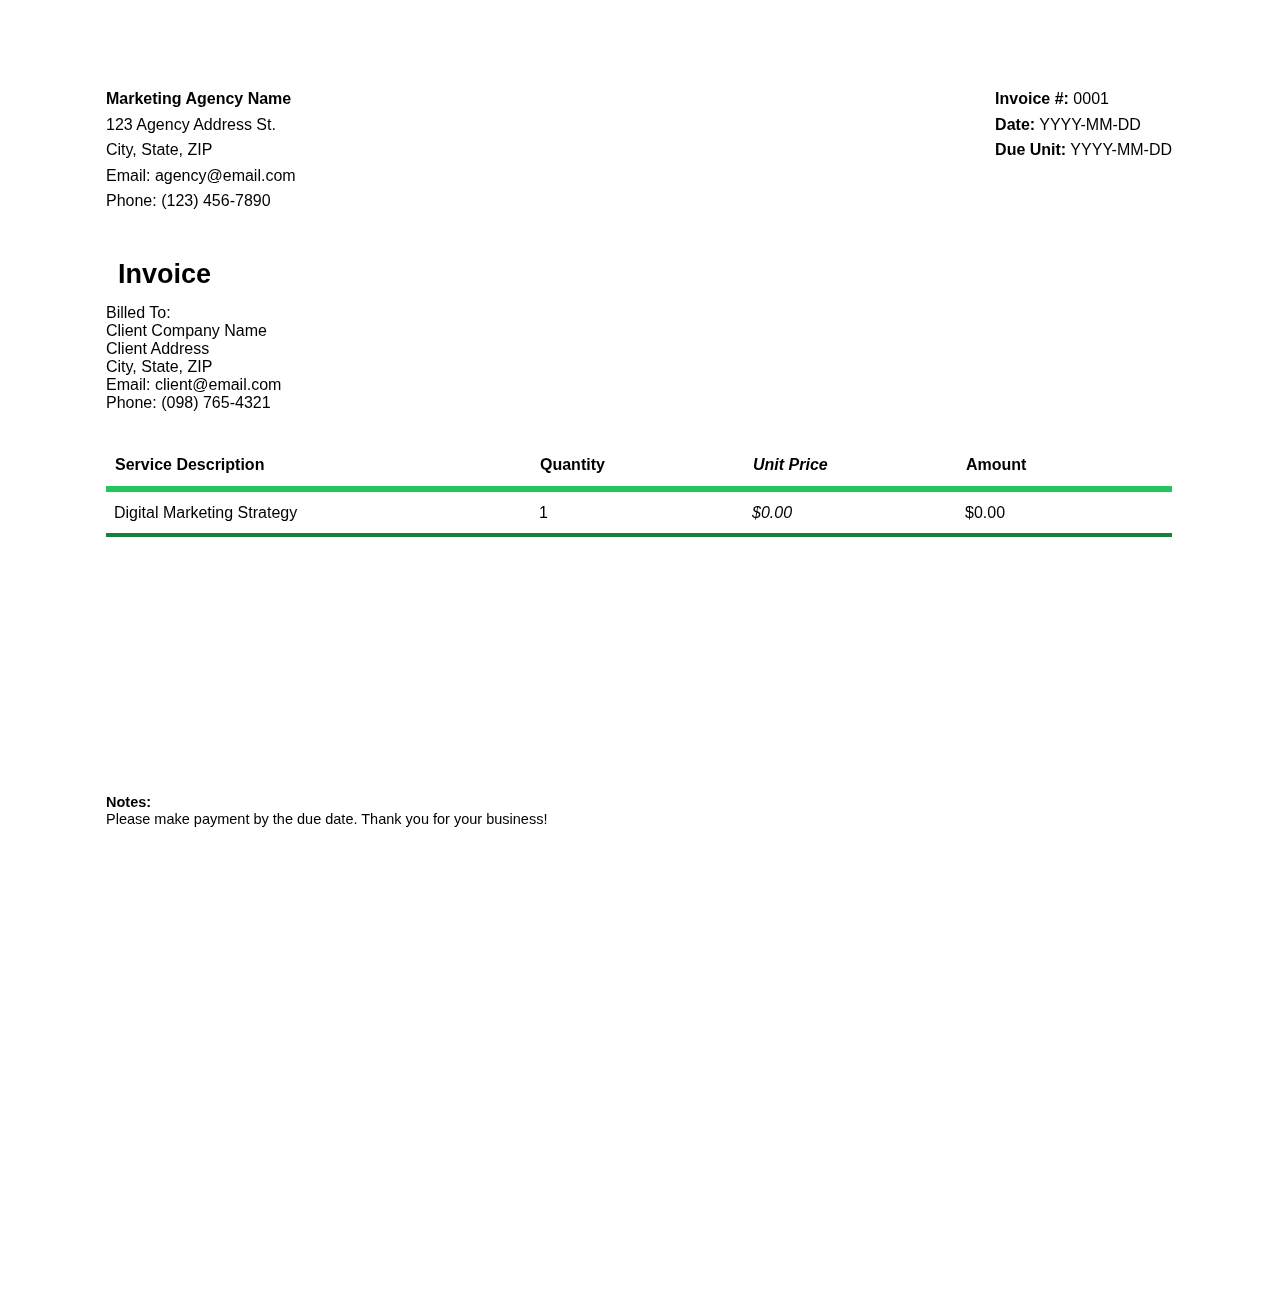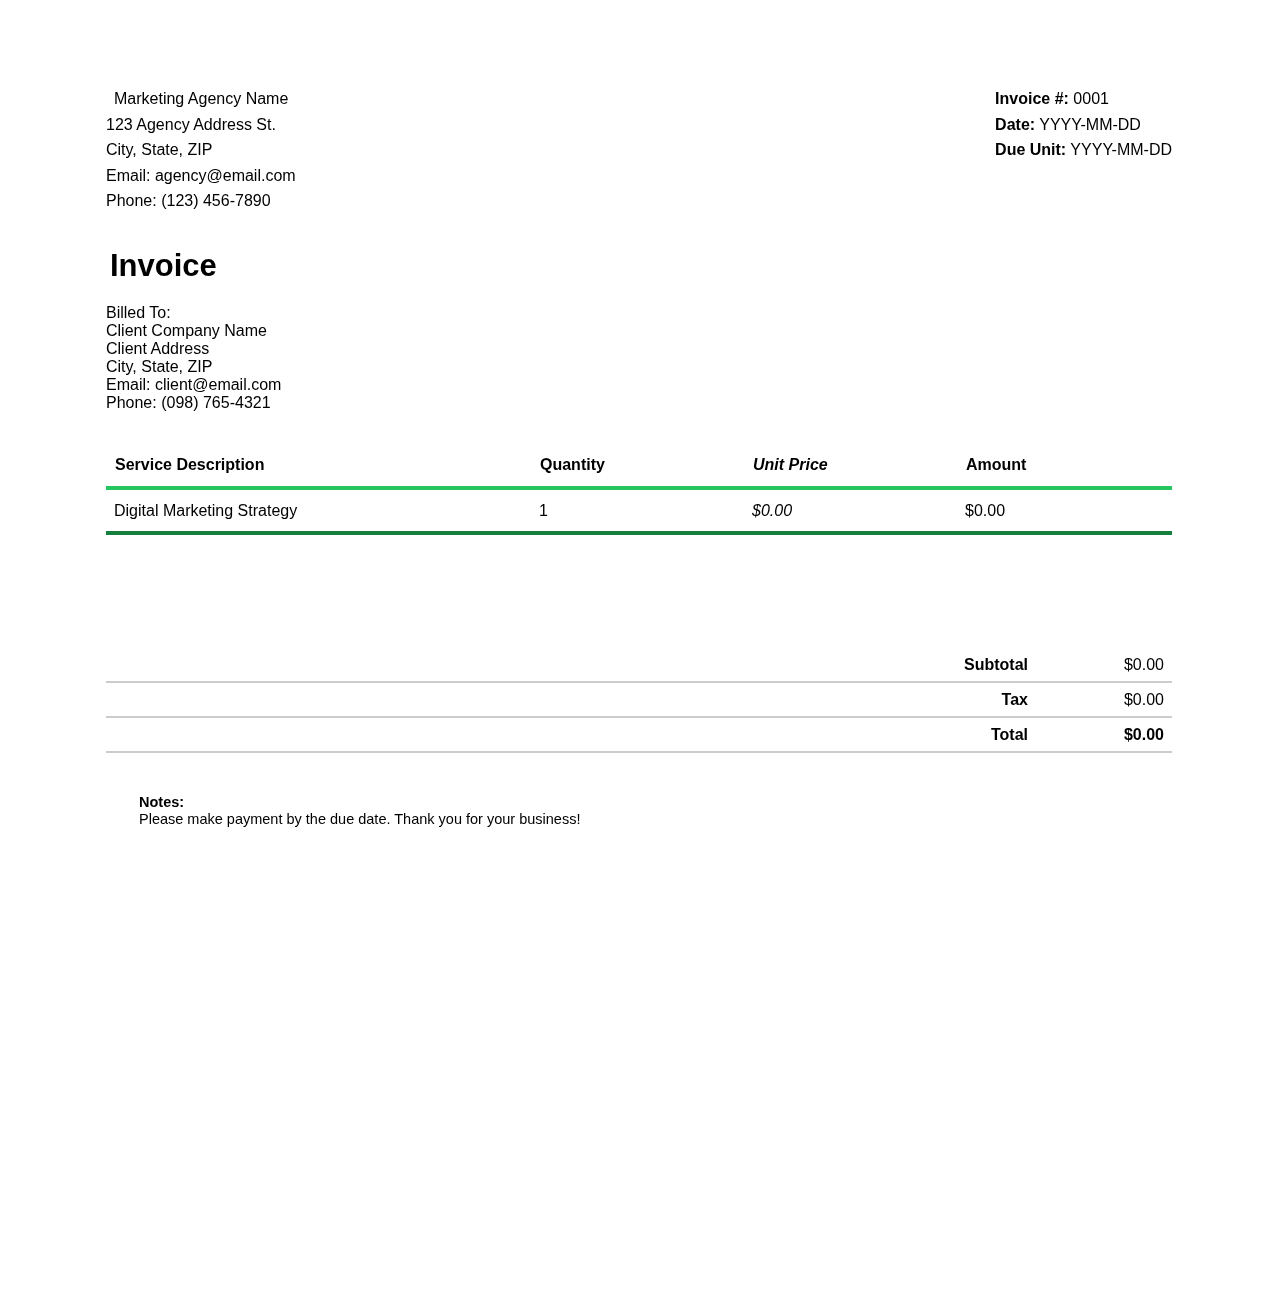--- a/index.html
+++ b/index.html
@@ -6,52 +6,52 @@
     body {
       width: 1278px; height: 1300px;
       font-family: "Liberation Sans", sans-serif;
       color: #000;
       font-size: 16px;
       position: relative;
     }
     .page { position: absolute; left: 106px; top: 0; width: 1066px; }
     .header { position: relative; height: 230px; }
     .agency { position: absolute; left: 0; top: 86px; line-height: 25.5px; }
-    .agency .name { font-weight: normal; margin-left: 8px; }
+    .agency .name { font-weight: bold; }
     .meta { position: absolute; right: 0; top: 86px; line-height: 25.5px; text-align: left; }
     .meta b { font-weight: bold; padding-left: 48px; }
     h1 {
-      position: absolute; left: 0; top: 244px; margin: 4px;
-      font-size: 31px; font-weight: bold; line-height: 36px;
+      position: absolute; left: 0; top: 244px; margin: 12px;
+      font-size: 27px; font-weight: bold; line-height: 36px;
     }
     .billed { position: absolute; left: 0; top: 304px; line-height: 18px; }
     .billed .label { font-weight: normal; }
     table.items {
       position: absolute; left: 0; top: 444px; width: 1066px;
       border-collapse: collapse;
     }
     table.items th {
       text-align: left; font-weight: bold; padding: 0 8px 0 9px;
-      height: 42px; border-bottom: 4px solid #22c55e;
+      height: 42px; border-bottom: 6px solid #22c55e;
     }
     table.items td {
       padding: 0 8px; height: 41px; border-bottom: 4px solid #15803d;
     }
     table.items th:nth-child(1), table.items td:nth-child(1) { width: 408px; }
     table.items th:nth-child(2), table.items td:nth-child(2) { width: 196px; }
     table.items th:nth-child(3), table.items td:nth-child(3) { width: 196px; font-style: italic; }
     table.totals {
       position: absolute; left: 0; top: 648px; width: 1066px;
       border-collapse: collapse;
     }
     table.totals td { height: 33px; border-bottom: 2px solid #cccccc; padding: 0 8px; }
     table.totals td.lbl { text-align: right; font-weight: bold; }
     table.totals td.val { text-align: right; width: 120px; }
     table.totals tr.total td.val { font-weight: bold; }
-    .notes { position: absolute; left: 0; top: 794px; font-size: 14.5px; line-height: 17px; margin-left: 33px; }
+    .notes { position: absolute; left: 0; top: 794px; font-size: 14.5px; line-height: 17px; }
     .notes .label { font-weight: bold; }
   </style>
 </head>
 <body>
 
 <div class="page">
   <div class="header">
     <div class="agency">
       <div class="name">Marketing Agency Name</div>
       <div>123 Agency Address St.</div>
@@ -89,34 +89,18 @@
     <tbody>
       <tr>
         <td>Digital Marketing Strategy</td>
         <td>1</td>
         <td>$0.00</td>
         <td>$0.00</td>
       </tr>
     </tbody>
   </table>
 
-  <table class="totals">
-    <tbody>
-        <tr>
-      <td class="lbl">Subtotal</td>
-      <td class="val">$0.00</td>
-    </tr>
-    <tr>
-      <td class="lbl">Tax</td>
-      <td class="val">$0.00</td>
-    </tr>
-    <tr class="total">
-      <td class="lbl">Total</td>
-      <td class="val">$0.00</td>
-    </tr>
-  </tbody>
-    </table>
 
   <div class="notes">
     <div class="label">Notes:</div>
     <div>Please make payment by the due date. Thank you for your business!</div>
   </div>
 </div>
 
 </body></html>

